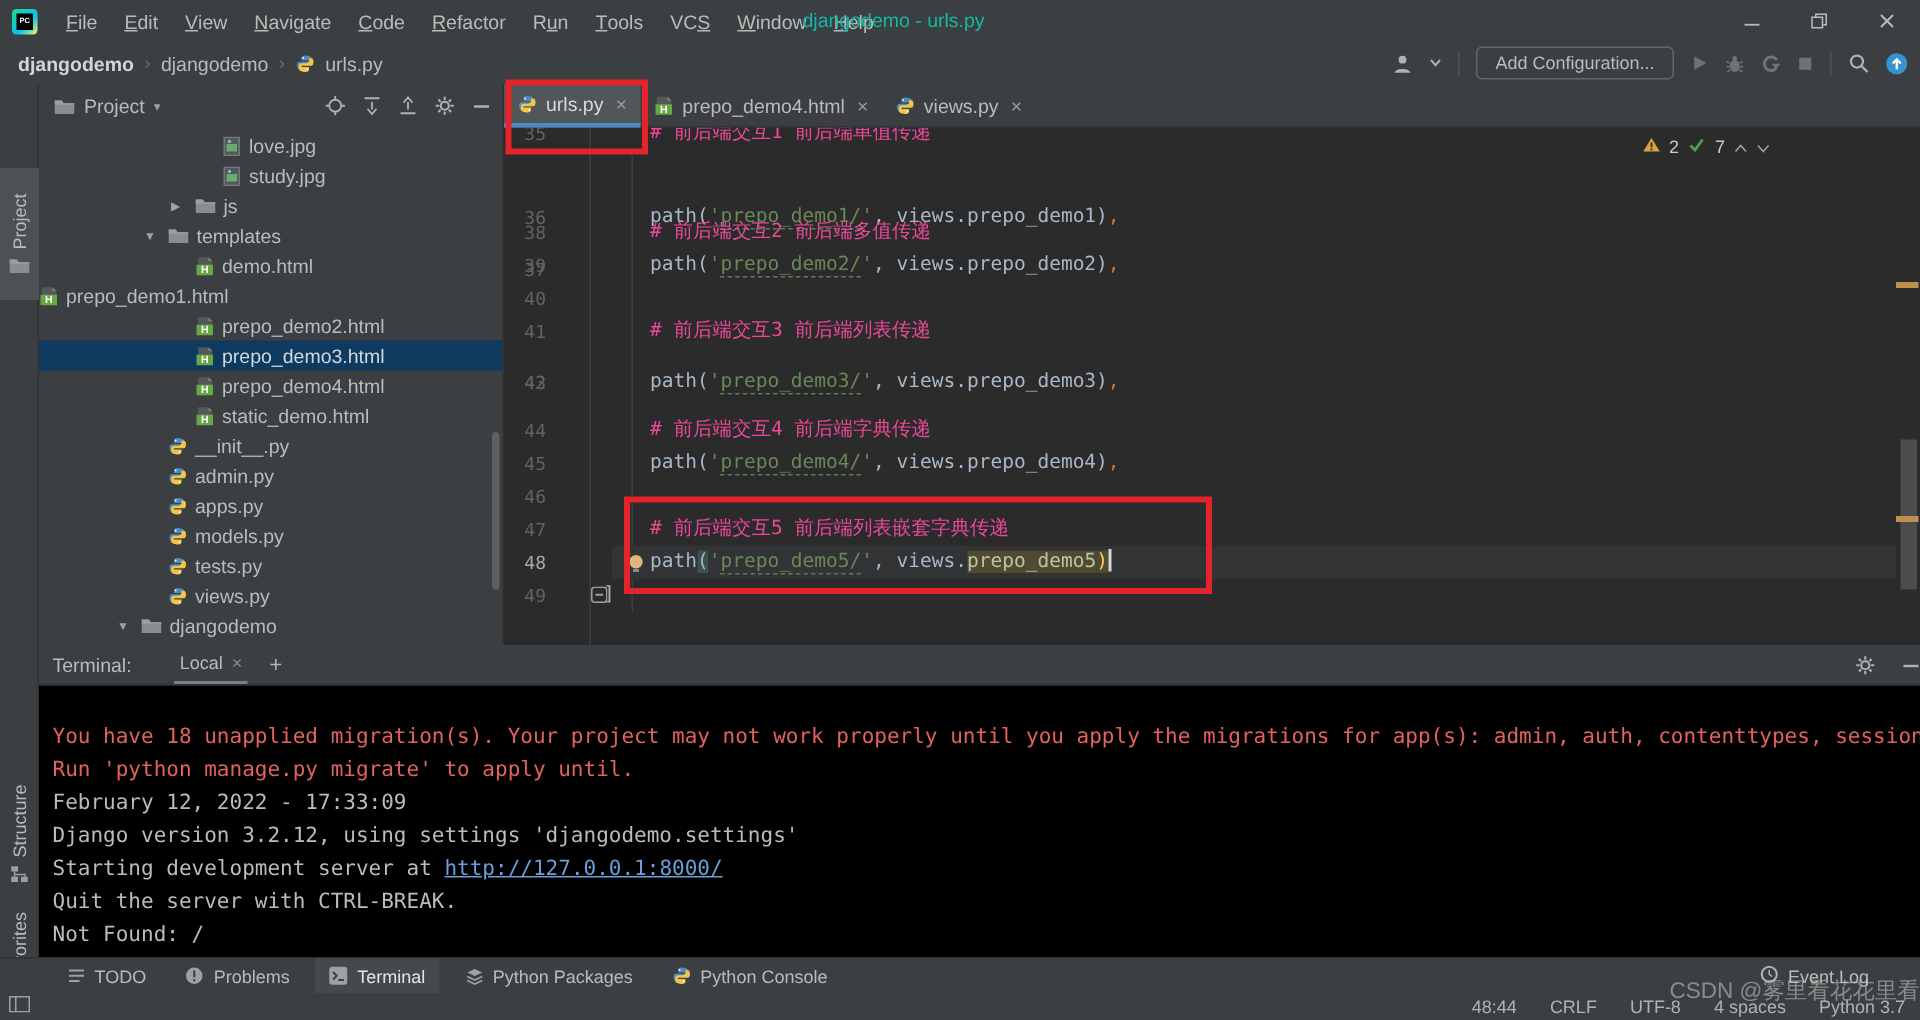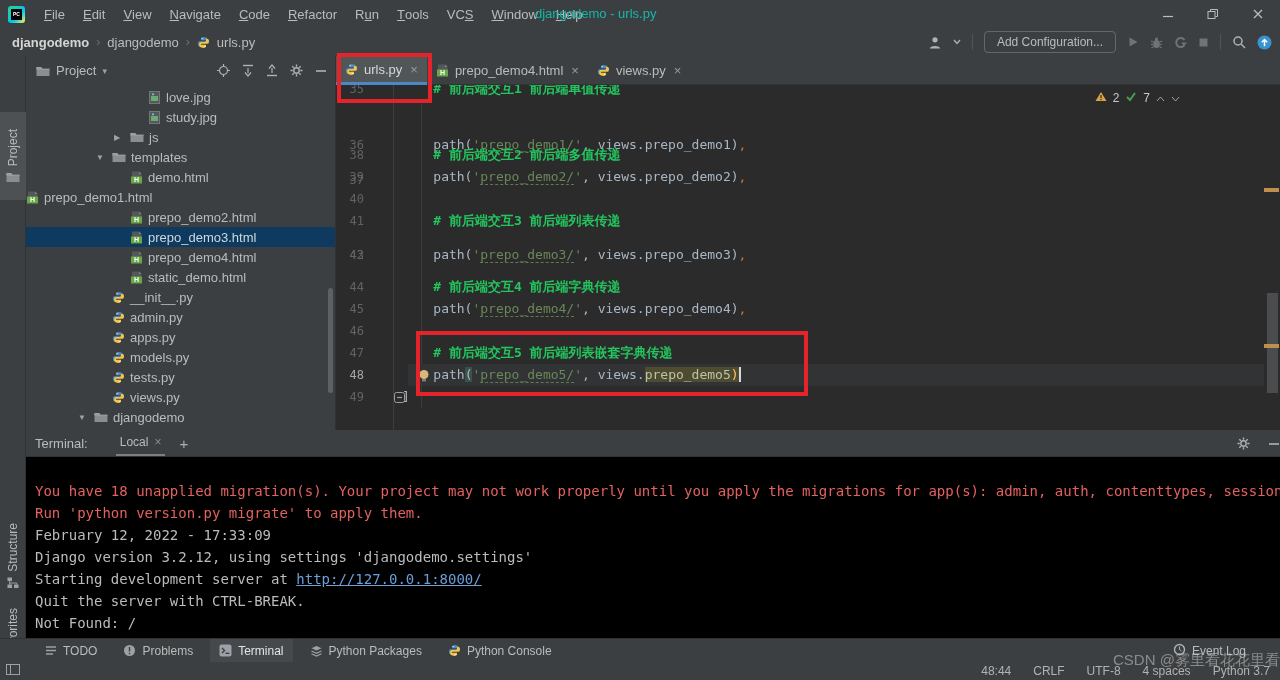--- a/index.html
+++ b/index.html
@@ -65,21 +65,21 @@
   #code-area{position:absolute;left:0;top:0;width:100%;height:374px;}
   #gutter-sep{position:absolute;left:57px;top:22px;bottom:0;width:1px;background:#3c3f41;}
   #indent-guide{position:absolute;left:85px;top:44px;height:308px;width:1px;background:#3a3d3f;}
   .cl{position:absolute;left:0;right:16px;height:22px;font-family:"DejaVu Sans Mono","Liberation Mono",monospace;font-size:13px;}
   .cl.cur{background:linear-gradient(90deg,rgba(0,0,0,0) 0 72px,#323334 72px 100%);}
   .cl .ln{position:absolute;left:0;top:0;width:28px;text-align:right;color:#606366;font-size:12px;line-height:22px;font-family:"DejaVu Sans Mono",monospace;}
   .cl.cur .ln{color:#a7a7a7;}
   .cl .ct{position:absolute;left:66px;top:0;line-height:22px;white-space:pre;}
   .cl .fold{position:absolute;left:58px;top:5px;}
   .cl .bulb{position:absolute;left:82px;top:5px;}
-  .sg-def{color:#a9b7c6;} .sg-com{color:#22c55e;font-weight:bold;} .sg-str{color:#6a8759;}
+  .sg-def{color:#a9b7c6;} .sg-com{color:#ec4899;} .sg-str{color:#6a8759;}
   .sg-strU{color:#6a8759;border-bottom:1px dashed #5e7a52;}
   .sg-comma{color:#cc7832;}
   .sg-parenHl{color:#a9b7c6;background:#3b514d;}
   .sg-idHl{color:#bcc5a3;background:#4e4b31;}
   .sg-parenY{color:#ffc66d;background:#4e4b31;}
   .caret{display:inline-block;width:2px;height:15px;background:#d8d8d8;vertical-align:-3px;}
 
   #editor-scroll-thumb{position:absolute;right:2px;top:237px;width:11px;height:100px;background:rgba(166,174,181,.25);}
   .stripe-mark{position:absolute;right:1px;width:15px;height:4px;background:#be8f4d;}
 
@@ -647,21 +647,21 @@
           </span>
           <span class="icon">
             <svg width="12" height="12">
               <path d="M1 6h10" stroke="#afb1b3" stroke-width="1.6"></path>
             </svg>
           </span>
         </div>
     </div>
     <div id="terminal-body">
         <div class="tl" style="top: 0px;"><span class="tg-err">You have 18 unapplied migration(s). Your project may not work properly until you apply the migrations for app(s): admin, auth, contenttypes, sessions.</span></div>
-        <div class="tl" style="top: 22px;"><span class="tg-err">Run 'python version.py migrate' to apply them.</span></div>
+        <div class="tl" style="top: 22px;"><span class="tg-err">Run 'python manage.py migrate' to apply until.</span></div>
         <div class="tl" style="top: 44px;"><span class="tg-out">February 12, 2022 - 17:33:09</span></div>
         <div class="tl" style="top: 66px;"><span class="tg-out">Django version 3.2.12, using settings 'djangodemo.settings'</span></div>
         <div class="tl" style="top: 88px;"><span class="tg-out">Starting development server at </span><span class="tg-link">http://127.0.0.1:8000/</span></div>
         <div class="tl" style="top: 110px;"><span class="tg-out">Quit the server with CTRL-BREAK.</span></div>
         <div class="tl" style="top: 132px;"><span class="tg-out">Not Found: /</span></div>
       </div>
   </div>
 
   <div id="bottombar">
     <div id="bottom-tabs">

